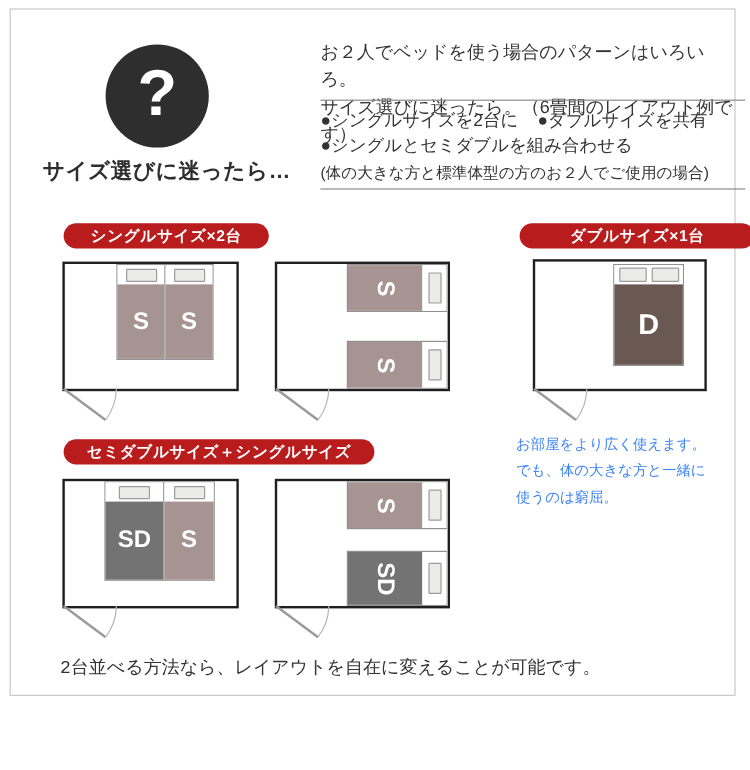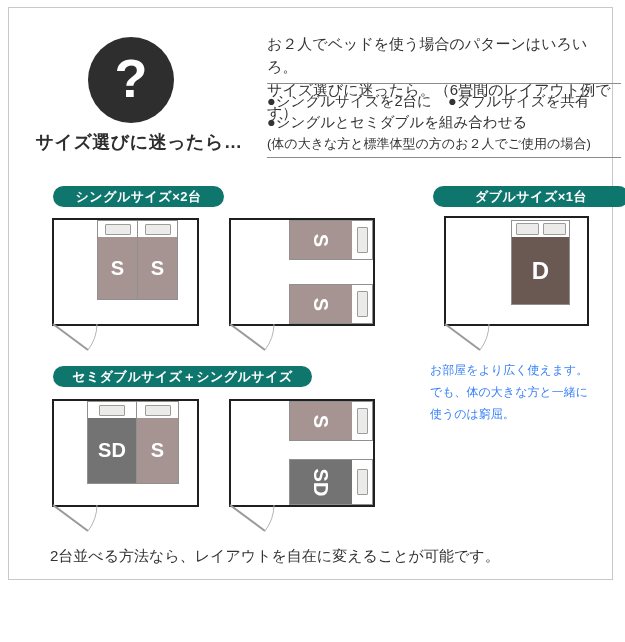--- a/index.html
+++ b/index.html
@@ -15,21 +15,21 @@
   .intro-heading { position:absolute; left:18px; top:122px; width:224px; text-align:center;
                    font-size:18px; font-weight:bold; color:#2e2e2e; letter-spacing:0.5px; }
   .lead { position:absolute; left:258px; top:24px; font-size:15px; line-height:23px; color:#333; }
   .divider { position:absolute; left:258px; width:354px; height:1px; background:#8c8c8c; }
   .d1 { top:75px; } .d2 { top:149px; }
   .bullets { position:absolute; left:258px; top:83px; font-size:14.5px; line-height:21px; color:#333; }
   .bullets .gap2 { margin-left:16px; }
   .bullets .note { font-size:13px; }
 
   
-  .pill { position:absolute; height:21px; border-radius:11px; background:#0f766e; color:#fff;
+  .pill { position:absolute; height:21px; border-radius:11px; background:#b91c1c; color:#fff;
           font-weight:bold; font-size:13px; display:flex; align-items:center; justify-content:center;
           letter-spacing:0.5px; }
   .pill-1 { left:44px; top:178px; width:171px; }
   .pill-2 { left:424px; top:178px; width:196px; }
   .pill-3 { left:44px; top:358px; width:259px; }
 
   
   .room { position:absolute; border:2px solid #1f1f1f; background:#fff; }
   .room-a { left:43px;  top:210px; width:147px; height:108px; }
   .room-b { left:220px; top:210px; width:146px; height:108px; }
@@ -50,21 +50,21 @@
   .m-sd { background:#737373; }
   .m-d { background:#6a5853; }
   .bed-label { color:#fff; font-weight:bold; font-size:20px; }
   .bed-h .bed-label { transform:rotate(90deg); }
   .label-d { font-size:24px; }
 
   .door { position:absolute; left:-2px; top:100%; width:52px; height:30px; overflow:visible; }
 
   
   .double-note { position:absolute; left:421px; top:351px; width:195px; font-size:12px; line-height:22px; color:#3b82f6; }
-  .footer-note { position:absolute; left:41px; top:539px; font-size:15px; color:#333; }
+  .footer-note { position:absolute; left:41px; top:539px; font-size:15px; color:#333;font-family:Liberation Mono, monospace; }
 </style>
 </head>
 <body>
 
 <div class="canvas">
   <div class="frame">
 
     <div class="q-circle">
       <span>?</span>
     </div>

